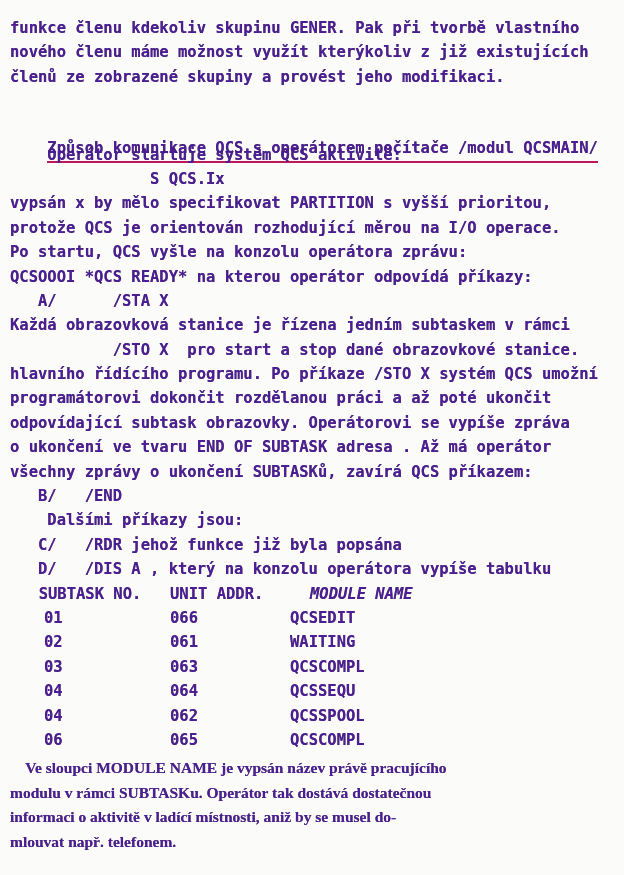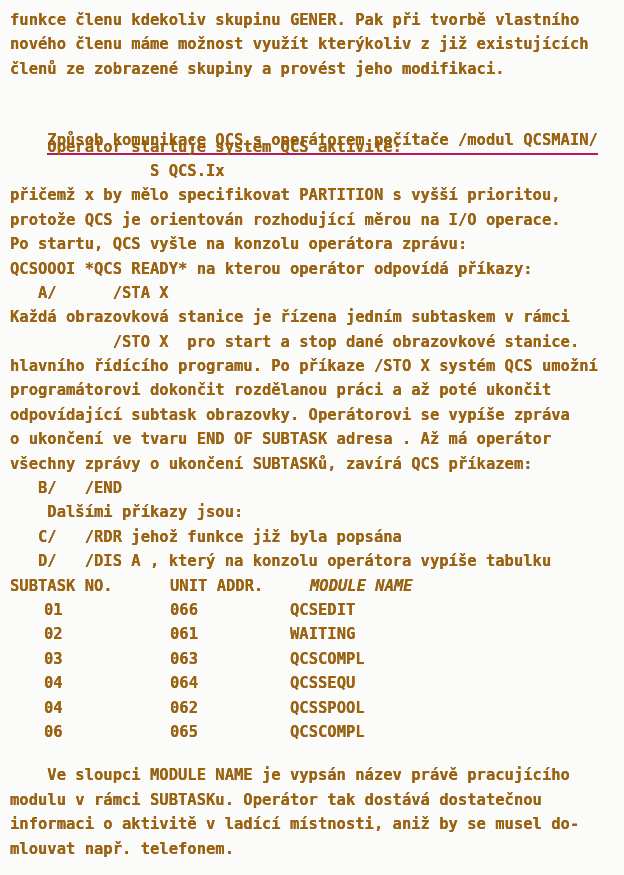--- a/index.html
+++ b/index.html
@@ -7,26 +7,26 @@
     padding: 0;
     width: 624px;
     height: 875px;
     overflow: hidden;
     background: #fbfbf9;
   }
   .page {
     box-sizing: border-box;
     width: 624px;
     height: 773px;
-    padding: 8px 8px 0 10px;
+    padding: 16px 8px 0 10px;
     font-family: "DejaVu Sans Mono", "Liberation Mono", monospace;
     font-size: 15.5px;
     font-weight: 700;
     line-height: 24.4px;
-    color: #a16207;
+    color: #4c1d95;
     text-shadow: 0 0 0.6px rgba(25,25,25,0.65);
   }
   .line {
     white-space: pre;
     height: 24.4px;
   }
   .heading-row {
     margin-top: 22px;
     margin-bottom: 7px;
     height: 24.4px;
@@ -38,43 +38,43 @@
     padding-bottom: 1px;
   }
   .qcs-table { margin: 0; }
   .t-row {
     display: grid;
     grid-template-columns: 160px 120px auto;
     height: 24.4px;
     white-space: pre;
   }
   .t-row .c1 { padding-left: 34px; }
-  .t-row.t-head .c1 { padding-left: 0; }
+  .t-row.t-head .c1 { padding-left: 0; text-align: center; }
   .t-row.t-head .c3 { padding-left: 20px; font-style: italic; }
-  .closing { margin-top: 19px; }
+  .closing { margin-top: 4px; font-family: Liberation Serif, serif; }
 </style>
 </head>
 <body>
 
 <div class="page">
 
   <div>
     <div class="line">funkce členu kdekoliv skupinu GENER. Pak při tvorbě vlastního</div>
     <div class="line">nového členu máme možnost využít kterýkoliv z již existujících</div>
     <div class="line">členů ze zobrazené skupiny a provést jeho modifikaci.</div>
   </div>
 
   <div class="heading-row">
     <span class="heading-underline">Způsob komunikace QCS s operátorem počítače /modul QCSMAIN/</span>
   </div>
 
   <div>
     <div class="line">    Operátor startuje systém QCS aktivitě:</div>
     <div class="line">               S QCS.Ix</div>
-    <div class="line">přičemž x by mělo specifikovat PARTITION s vyšší prioritou,</div>
+    <div class="line">vypsán x by mělo specifikovat PARTITION s vyšší prioritou,</div>
     <div class="line">protože QCS je orientován rozhodující měrou na I/O operace.</div>
     <div class="line">Po startu, QCS vyšle na konzolu operátora zprávu:</div>
     <div class="line">QCSOOOI *QCS READY* na kterou operátor odpovídá příkazy:</div>
     <div class="line">   A/      /STA X</div>
     <div class="line">Každá obrazovková stanice je řízena jedním subtaskem v rámci</div>
     <div class="line">           /STO X  pro start a stop dané obrazovkové stanice.</div>
     <div class="line">hlavního řídícího programu. Po příkaze /STO X systém QCS umožní</div>
     <div class="line">programátorovi dokončit rozdělanou práci a až poté ukončit</div>
     <div class="line">odpovídající subtask obrazovky. Operátorovi se vypíše zpráva</div>
     <div class="line">o ukončení ve tvaru END OF SUBTASK adresa . Až má operátor</div>

